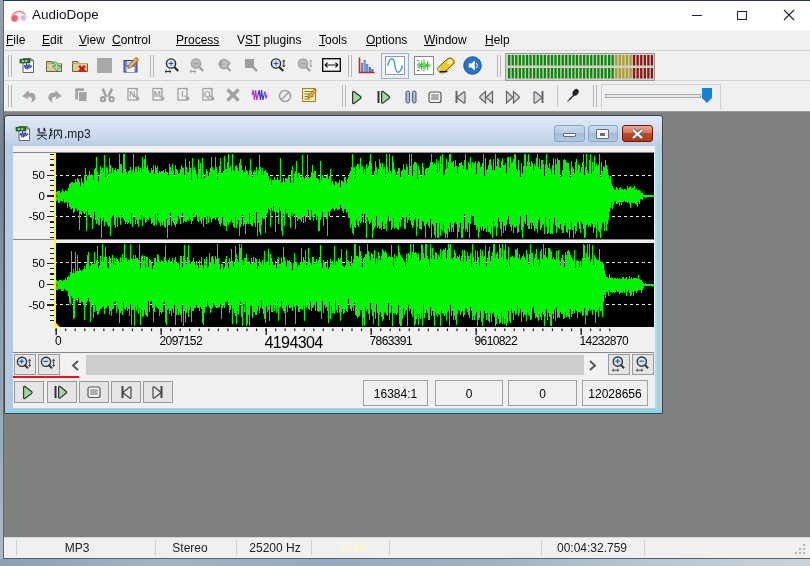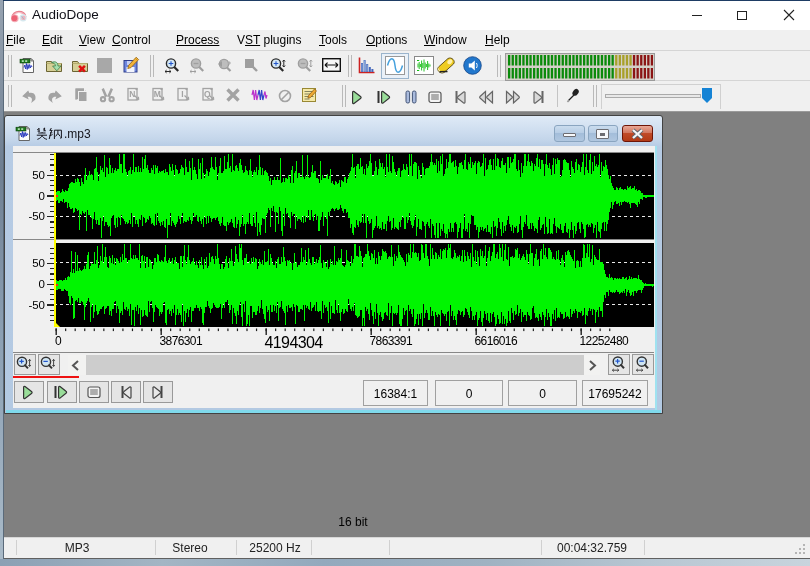--- a/index.html
+++ b/index.html
@@ -509,25 +509,25 @@
     <rect x="586.56" y="1.5" width="1.2" height="2.6" fill="#222"></rect>
     <rect x="596.11" y="1.5" width="1.2" height="2.6" fill="#222"></rect>
     <rect x="42.50" y="1.5" width="1.4" height="6.5" fill="#222"></rect>
     <rect x="147.50" y="1.5" width="1.4" height="6.5" fill="#222"></rect>
     <rect x="252.50" y="1.5" width="1.4" height="6.5" fill="#222"></rect>
     <rect x="357.50" y="1.5" width="1.4" height="6.5" fill="#222"></rect>
     <rect x="462.50" y="1.5" width="1.4" height="6.5" fill="#222"></rect>
     <rect x="567.50" y="1.5" width="1.4" height="6.5" fill="#222"></rect>
   </svg>
 <div class="t" style="left:55px;top:334px;font-size:12px;letter-spacing:-0.6px;">0</div>
-<div class="t" style="left:159.5px;top:334px;font-size:12px;letter-spacing:-0.6px;">3876301</div>
+<div class="t" style="left:159.5px;top:334px;font-size:12px;letter-spacing:-0.6px;">2097152</div>
 <div class="t" style="left:264.5px;top:334px;font-size:16px;letter-spacing:-0.6px;">4194304</div>
 <div class="t" style="left:369.5px;top:334px;font-size:12px;letter-spacing:-0.6px;">7863391</div>
-<div class="t" style="left:474.5px;top:334px;font-size:12px;letter-spacing:-0.6px;">6616016</div>
-<div class="t" style="left:579.5px;top:334px;font-size:12px;letter-spacing:-0.6px;">12252480</div>
+<div class="t" style="left:474.5px;top:334px;font-size:12px;letter-spacing:-0.6px;">9610822</div>
+<div class="t" style="left:579.5px;top:334px;font-size:12px;letter-spacing:-0.6px;">14232870</div>
 <div class="abs" style="left:13.5px;top:354px;width:22px;height:21px;background:#e5e5e5;border:1px solid #999;"></div>
 <div class="abs" style="left:37.5px;top:354px;width:22px;height:21px;background:#e5e5e5;border:1px solid #999;"></div>
 <svg class="abs" style="left:16px;top:356px;" width="17" height="17" viewBox="0 0 17 17">
 <circle cx="6" cy="5.8" r="4.6" fill="#cfe4f2" stroke="#333" stroke-width="1.4"></circle>
     <path d="M3.4 5.4 h4.4 M5.6 3.2 v4.4" stroke="#2255cc" stroke-width="1.2"></path>
 <path d="M8.4 8.6 l3.6 3.8" stroke="#333" stroke-width="2"></path>
 <path d="M13.6 3.4 v7 M13.6 3.4 l-1.2 1.4 M13.6 3.4 l1.2 1.4 M13.6 10.4 l-1.2 -1.4 M13.6 10.4 l1.2 -1.4" stroke="#333" stroke-width="0.9"></path>
 </svg>
 <svg class="abs" style="left:40px;top:356px;" width="17" height="17" viewBox="0 0 17 17">
 <circle cx="6" cy="5.8" r="4.6" fill="#cfe4f2" stroke="#333" stroke-width="1.4"></circle>
@@ -582,32 +582,32 @@
     <path d="M4 4 v10 c0 1 0.6 1.4 1.4 1 l5.6 -4.5 c0.8 -0.6 0.8 -1.4 0 -2 l-5.6 -4.5 c-0.8 -0.4 -1.4 0 -1.4 1 z" fill="#e8e8e8" stroke="#444" stroke-width="1.2"></path>
     <path d="M12.5 3 v12" stroke="#444" stroke-width="2"></path>
   </svg>
 <div class="abs" style="left:363px;top:380px;width:65px;height:26px;background:#f0f0f0;border:1px solid #a0a0a0;"></div>
 <div class="t" style="left:363px;top:387px;width:65px;text-align:center;font-size:12px;">16384:1</div>
 <div class="abs" style="left:435px;top:380px;width:68px;height:26px;background:#f0f0f0;border:1px solid #a0a0a0;"></div>
 <div class="t" style="left:435px;top:387px;width:68px;text-align:center;font-size:12px;">0</div>
 <div class="abs" style="left:508px;top:380px;width:69px;height:26px;background:#f0f0f0;border:1px solid #a0a0a0;"></div>
 <div class="t" style="left:508px;top:387px;width:69px;text-align:center;font-size:12px;">0</div>
 <div class="abs" style="left:582px;top:380px;width:66px;height:26px;background:#f0f0f0;border:1px solid #a0a0a0;"></div>
-<div class="t" style="left:582px;top:387px;width:66px;text-align:center;font-size:12px;">17695242</div>
+<div class="t" style="left:582px;top:387px;width:66px;text-align:center;font-size:12px;">12028656</div>
 <div class="abs" style="left:4px;top:537px;width:806px;height:21px;background:#f0f0f0;border-top:1px solid #d7d7d7;"></div>
 <div class="abs" style="left:4px;top:558px;width:806px;height:1px;background:#606060;"></div>
 <div class="abs" style="left:16px;top:540px;width:1px;height:15px;background:#d0d0d0;"></div>
 <div class="abs" style="left:155px;top:540px;width:1px;height:15px;background:#d0d0d0;"></div>
 <div class="abs" style="left:236px;top:540px;width:1px;height:15px;background:#d0d0d0;"></div>
 <div class="abs" style="left:311px;top:540px;width:1px;height:15px;background:#d0d0d0;"></div>
 <div class="abs" style="left:389px;top:540px;width:1px;height:15px;background:#d0d0d0;"></div>
 <div class="abs" style="left:541px;top:540px;width:1px;height:15px;background:#d0d0d0;"></div>
 <div class="abs" style="left:644px;top:540px;width:1px;height:15px;background:#d0d0d0;"></div>
 <div class="t" style="left:17px;top:541px;width:120px;text-align:center;color:#222;">MP3</div>
 <div class="t" style="left:130px;top:541px;width:120px;text-align:center;color:#222;">Stereo</div>
 <div class="t" style="left:215px;top:541px;width:120px;text-align:center;color:#222;">25200 Hz</div>
-<div class="t" style="left:293px;top:515px;width:120px;text-align:center;color:#000000;">16 bit</div>
+<div class="t" style="left:293px;top:541px;width:120px;text-align:center;color:#fef9c3;">16 bit</div>
 <div class="t" style="left:532px;top:541px;width:120px;text-align:center;color:#222;">00:04:32.759</div>
 <div class="abs" style="left:803px;top:552px;width:2px;height:2px;background:#b5b5b5;"></div>
 <div class="abs" style="left:803px;top:548px;width:2px;height:2px;background:#b5b5b5;"></div>
 <div class="abs" style="left:803px;top:544px;width:2px;height:2px;background:#b5b5b5;"></div>
 <div class="abs" style="left:799px;top:552px;width:2px;height:2px;background:#b5b5b5;"></div>
 <div class="abs" style="left:799px;top:548px;width:2px;height:2px;background:#b5b5b5;"></div>
 <div class="abs" style="left:795px;top:552px;width:2px;height:2px;background:#b5b5b5;"></div>
 </body></html>

